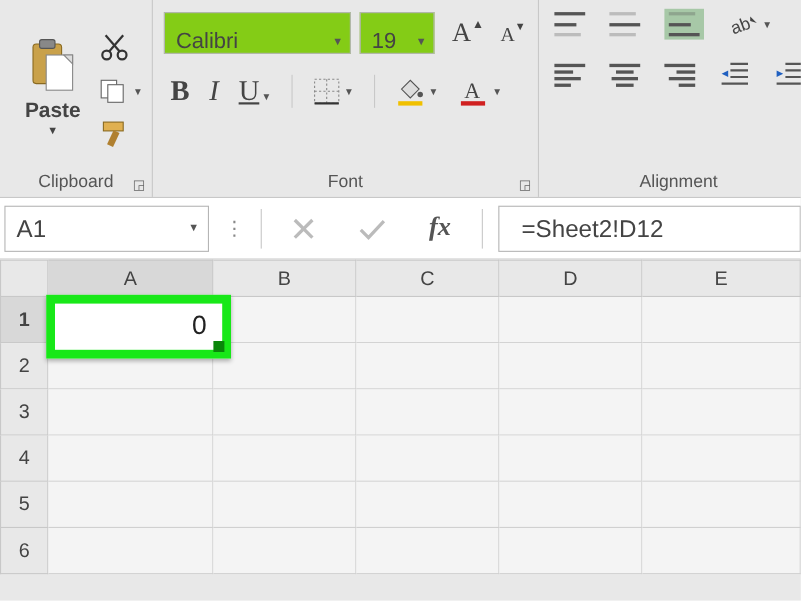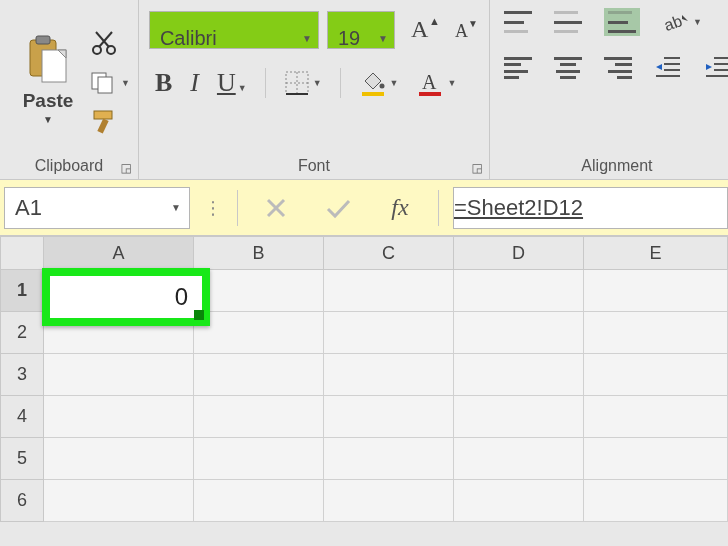--- a/index.html
+++ b/index.html
@@ -65,36 +65,36 @@
   .alignment-group { flex: 1; }
   .align-content { flex-direction: column; align-items: stretch; padding: 8px 12px 0 14px; gap: 18px;}
   .align-row { display:flex; align-items:center; gap: 22px;}
   .align-icon { width: 28px; height: 22px; display:flex; flex-direction:column; justify-content:space-between; cursor:pointer;}
   .align-icon .bar { height:3px; background:#555; }
   .highlight-box { background:#a7c8a7; padding:3px 4px; }
 
   
   .formula-bar {
     height: 56px; display:flex; align-items:center;
-    border-bottom: 1px solid #c8c8c8; background:#fef9c3;
+    border-bottom: 1px solid #c8c8c8; background:#ffffff;
     padding: 6px 0 6px 4px; gap: 14px;
   }
   .name-box {
     width: 186px; height: 42px; background:#fff; border:1px solid #b5b5b5;
     display:flex; align-items:center; justify-content:space-between;
     padding: 0 8px 0 10px; font-size: 22px; cursor:text;
   }
   .fb-dots { color:#888; font-size: 18px; letter-spacing:1px;}
   .fb-sep { width:1px; height: 36px; background:#c8c8c8;}
-  .fb-btn { width: 48px; display:flex; justify-content:center; align-items:flex-end; color:#aaa; cursor:pointer;}
+  .fb-btn { width: 48px; display:flex; justify-content:center; align-items:flex-end; color:#aaa; cursor:pointer;font-weight:bold;}
   .fx { font-family: 'Times New Roman', serif; font-style: italic; font-size: 24px; color:#555;}
   .formula-input {
     flex:1; height:42px; background:#fff; border:1px solid #b5b5b5;
-    padding: 0 0; font-size: 22px; display:flex; align-items:center;
-    margin-right: 0; cursor:text;text-decoration:underline;
+    padding: 0 20px; font-size: 22px; display:flex; align-items:center;
+    margin-right: 0; cursor:text;
   }
 
   
   .grid-area { position:relative; background:#fff; }
   .col-headers { display:flex; height: 34px; background:#e8e8e8; }
   .corner { width: 44px; border:1px solid #c8c8c8; background:#e8e8e8;}
   .col-h {
     border:1px solid #c8c8c8; border-left:none; display:flex; align-items:center; justify-content:center;
     font-size: 18px; color:#444; background:#e8e8e8; cursor:pointer;
   }

